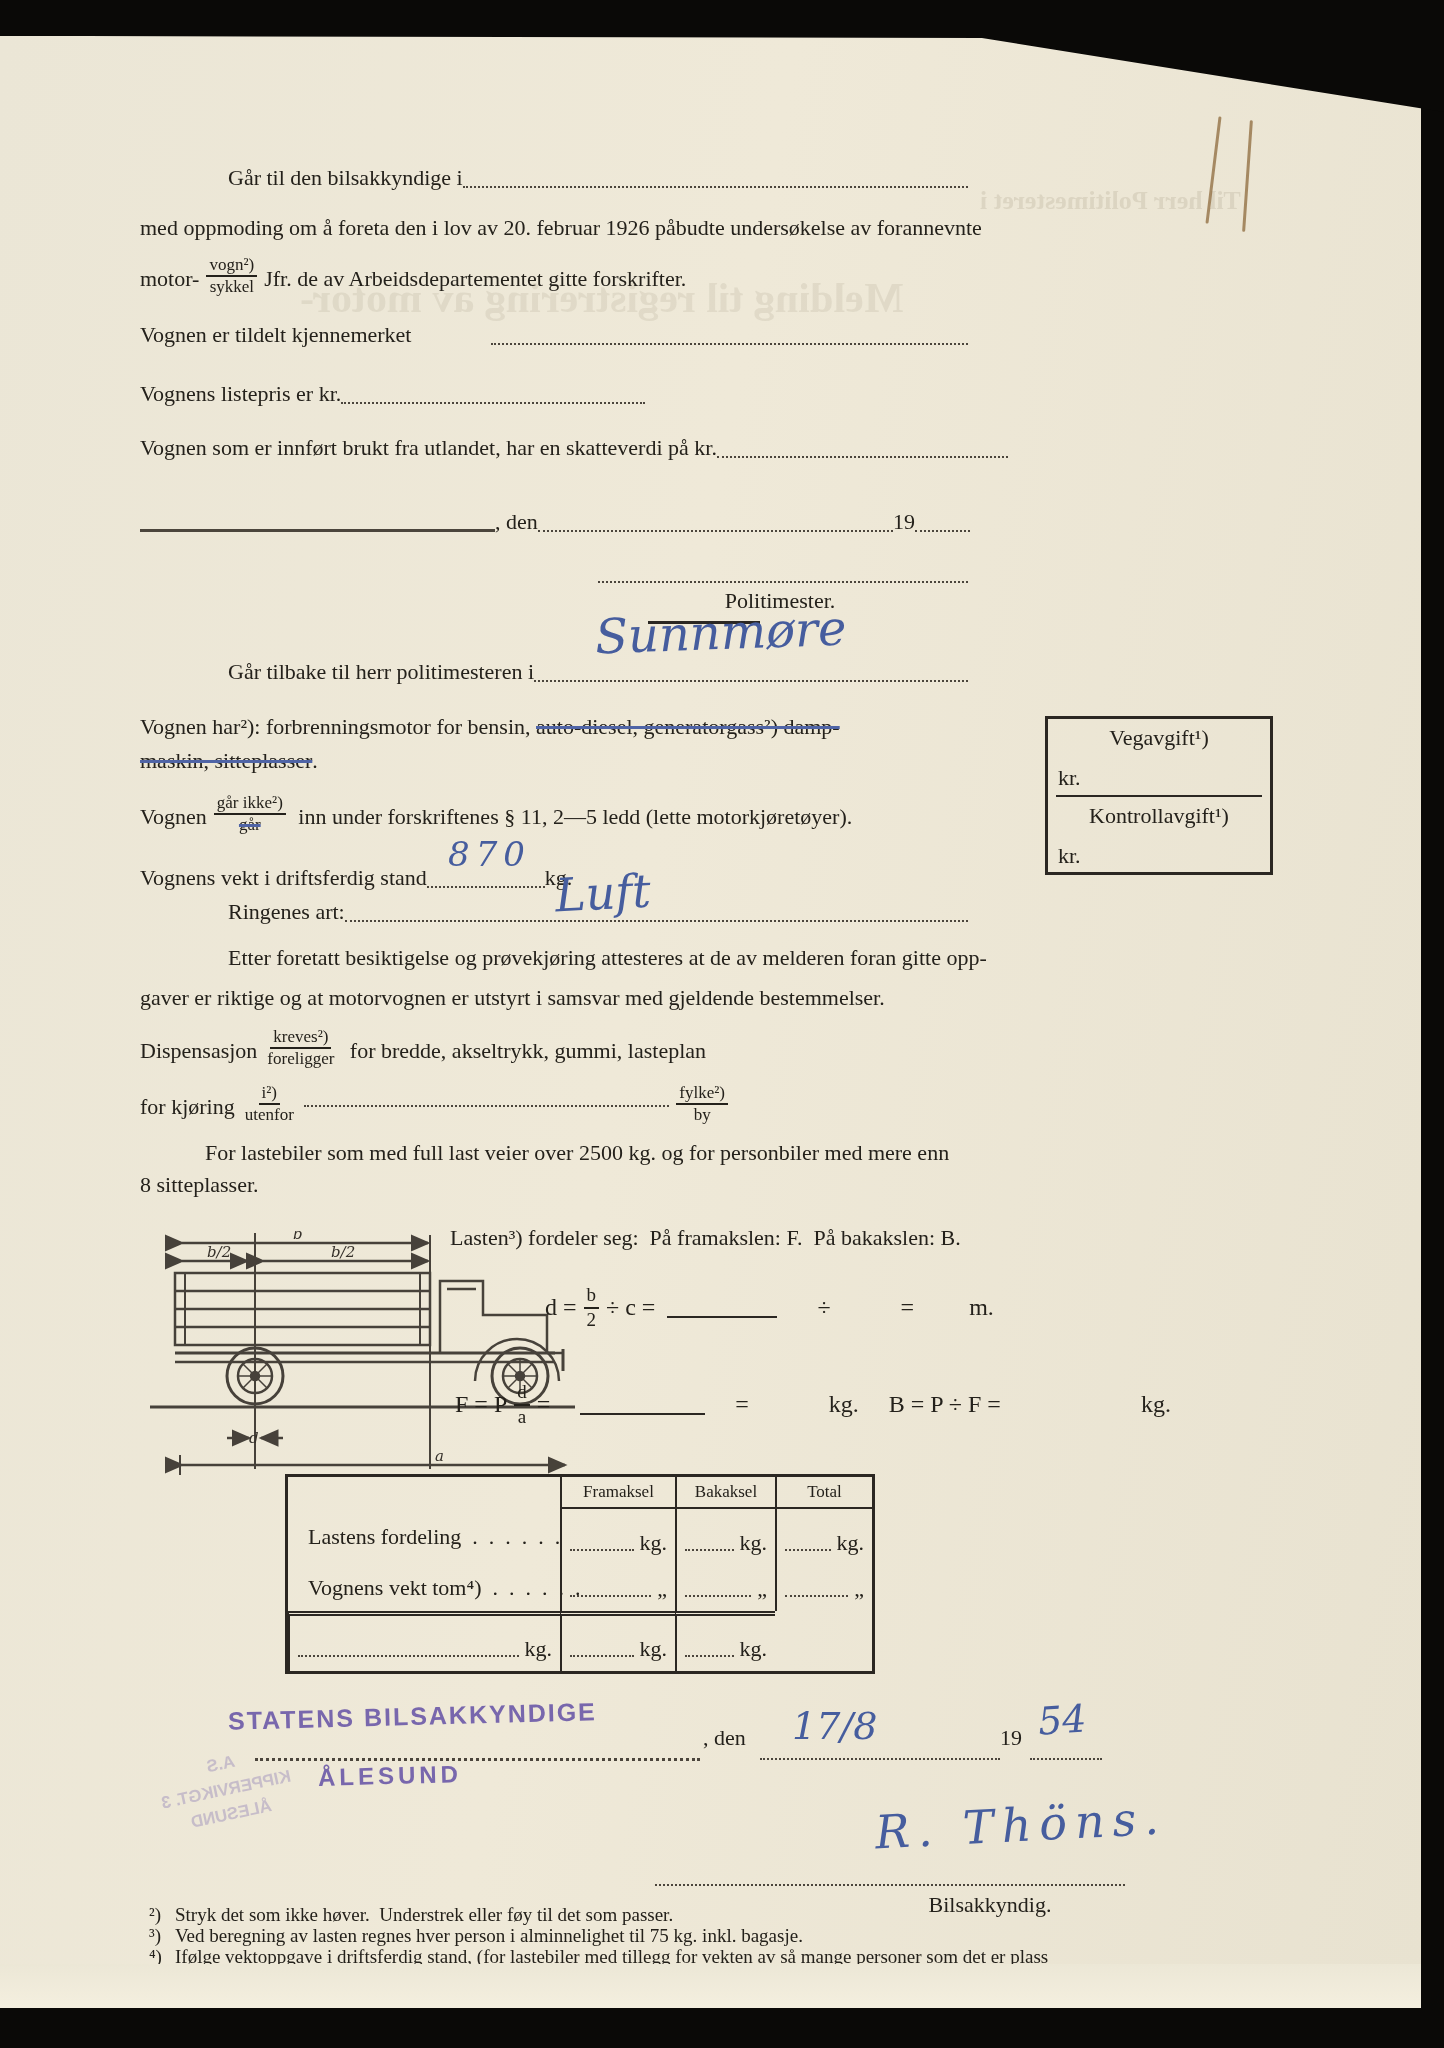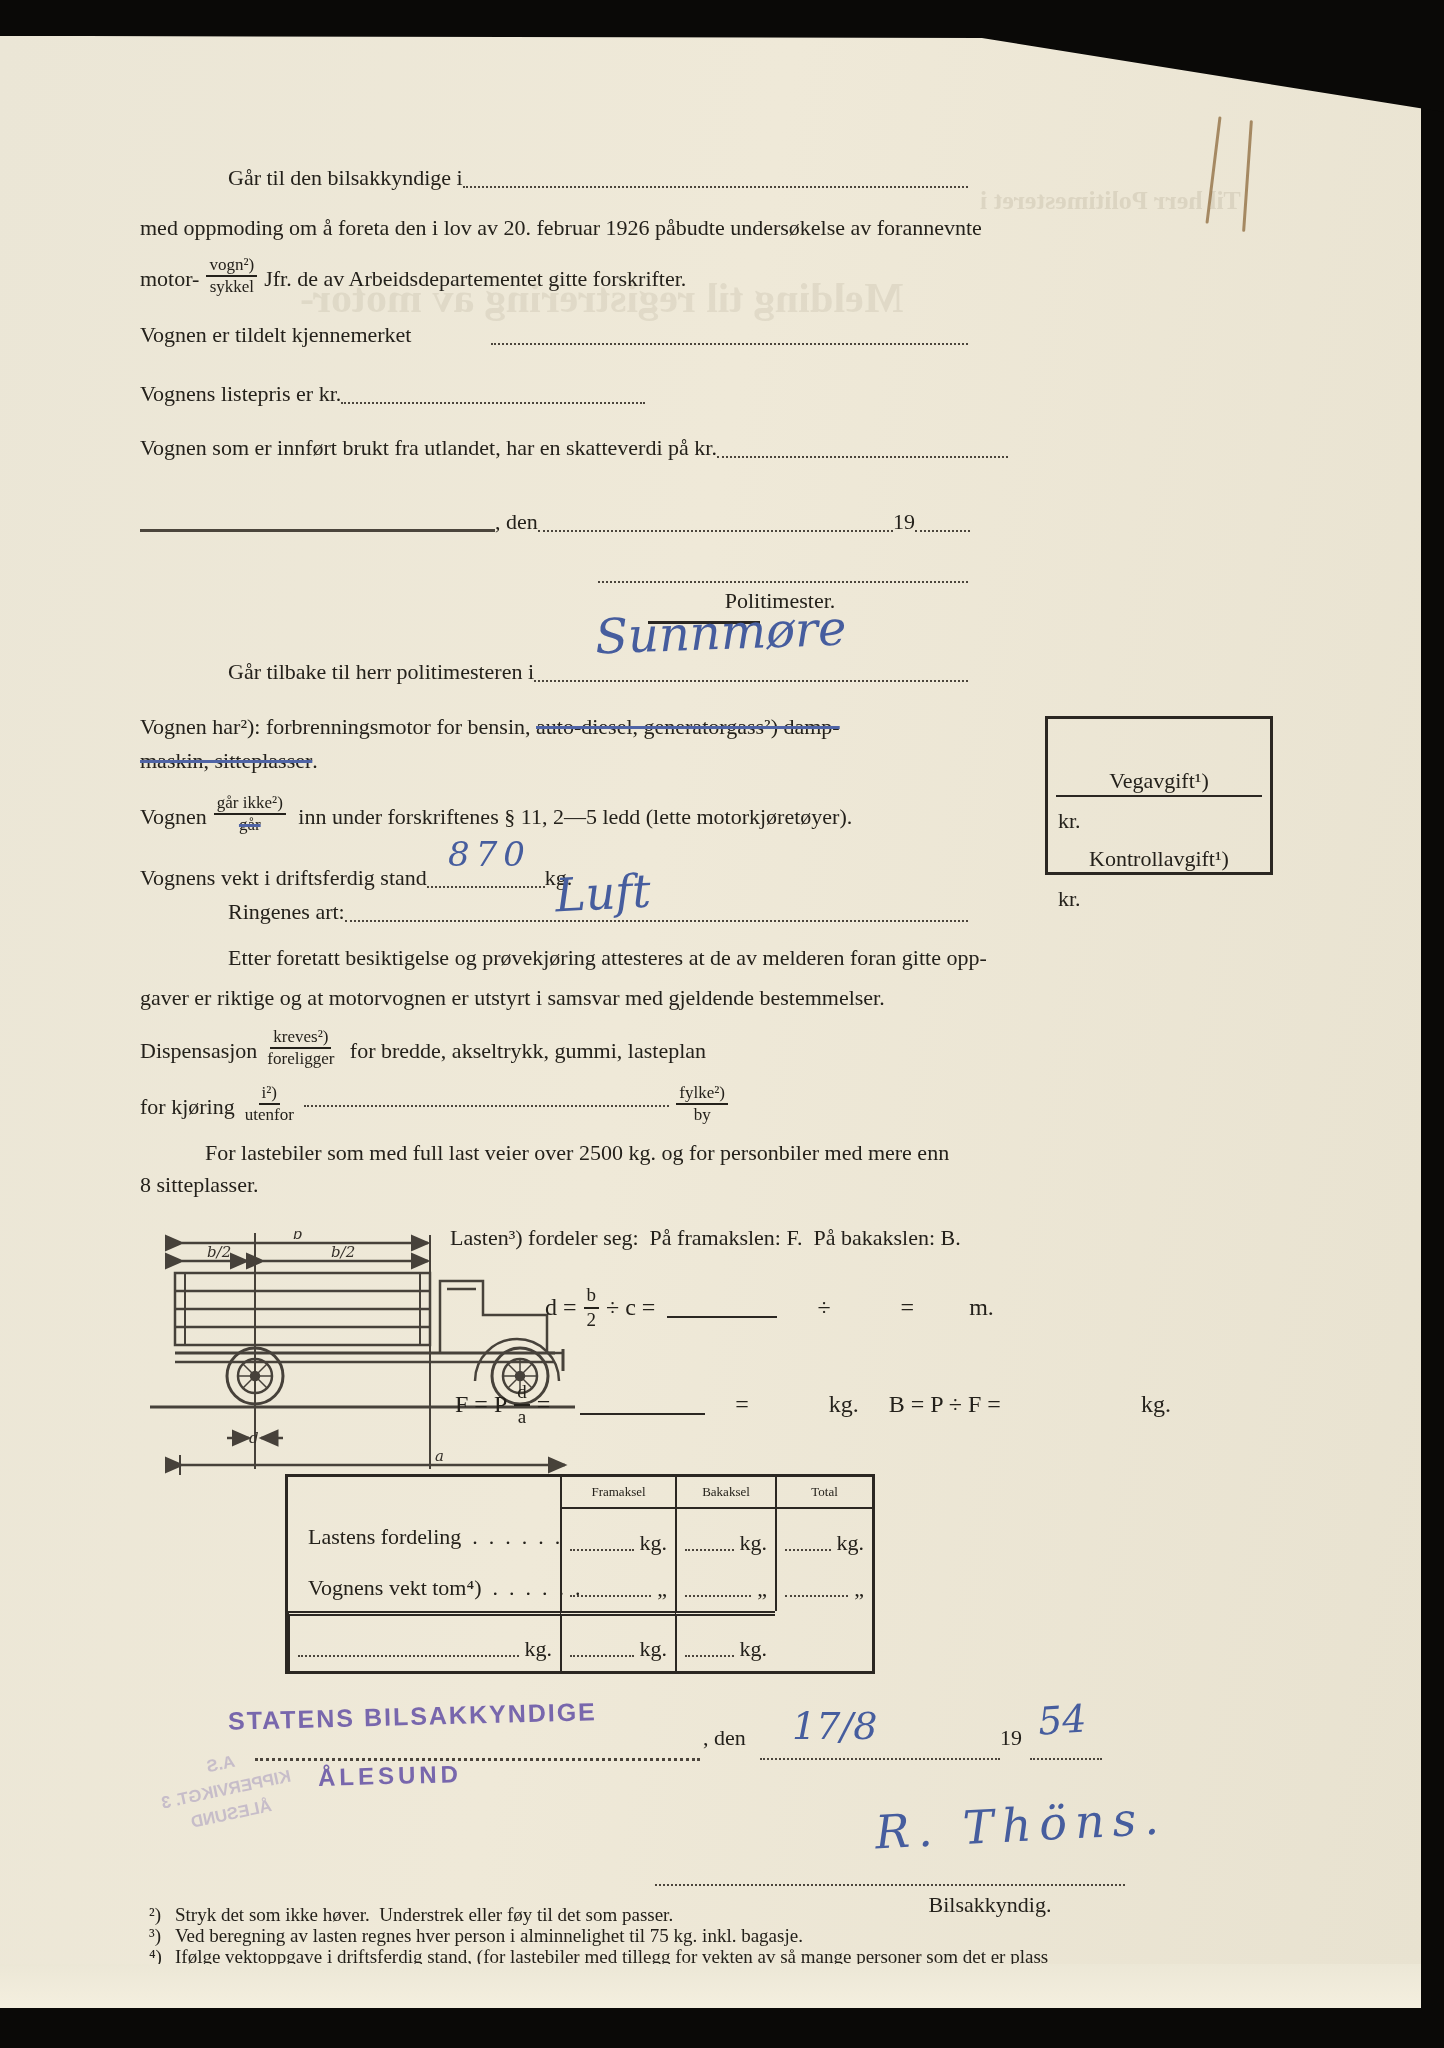--- a/index.html
+++ b/index.html
@@ -41,40 +41,40 @@
          color:rgba(104,84,166,.88);letter-spacing:2px;transform:rotate(-1.5deg);
          white-space:pre;}
   .bleed{position:absolute;transform:scaleX(-1);color:rgba(128,116,92,.16);
          font-weight:bold;white-space:pre;}
   .bleedstamp{position:absolute;transform:scaleX(-1) rotate(12deg);
          color:rgba(110,90,170,.30);font-family:"Liberation Sans",sans-serif;
          font-weight:bold;white-space:pre;text-align:center;line-height:1.5;}
 
   .feebox{position:absolute;left:1045px;top:680px;width:222px;height:153px;
           border:3px solid #2b2722;font-size:22px;}
-  .feebox .half{position:relative;height:74px;margin-top:43px;}
+  .feebox .half{position:relative;height:74px;}
   .feebox .cap{text-align:center;padding-top:6px;}
   .feebox .kr{position:absolute;left:10px;bottom:2px;}
   .feebox .div{position:absolute;left:8px;right:8px;top:76px;border-top:2px solid #2b2722;}
 
   .formula{position:absolute;display:flex;align-items:center;white-space:pre;
            font-size:24px;}
   .formula .frac{font-size:19px;transform:none;}
   .bl{display:inline-block;border-bottom:2px solid #2b2722;height:1px;
       transform:translateY(9px);}
   .sp40{display:inline-block;width:40px;} .sp55{display:inline-block;width:55px;}
   .sp70{display:inline-block;width:70px;} .sp80{display:inline-block;width:80px;}
   .sp30{display:inline-block;width:30px;}
 
   .tbl{position:absolute;left:285px;top:1438px;display:grid;
        grid-template-columns:272px 115px 100px 97px;
        grid-template-rows:32px 56px 46px 60px;
        border:3px solid #2b2722;font-size:22px;background:transparent;}
   .tbl .hc{border-left:2px solid #2b2722;border-bottom:2px solid #2b2722;
-           display:flex;align-items:center;justify-content:center;font-size:13px;}
+           display:flex;align-items:center;justify-content:center;font-size:17px;}
   .tbl .h0{border:none;}
   .tbl .lc{display:flex;align-items:center;padding-left:20px;white-space:pre;}
   .tbl .dc{border-left:2px solid #2b2722;display:flex;align-items:flex-end;
            padding:0 8px 9px 8px;}
   .tbl .dc .cdots{flex:1;border-bottom:2px dotted #4b453c;margin:0 6px 5px 0;}
   .tbl .thick{border-top:5px double #2b2722;}
 
   .fn{position:absolute;font-size:19px;white-space:pre;line-height:1.2;}
   .fn .fnm{display:inline-block;width:26px;}
   .sig-title{position:absolute;font-size:22px;text-align:center;}

